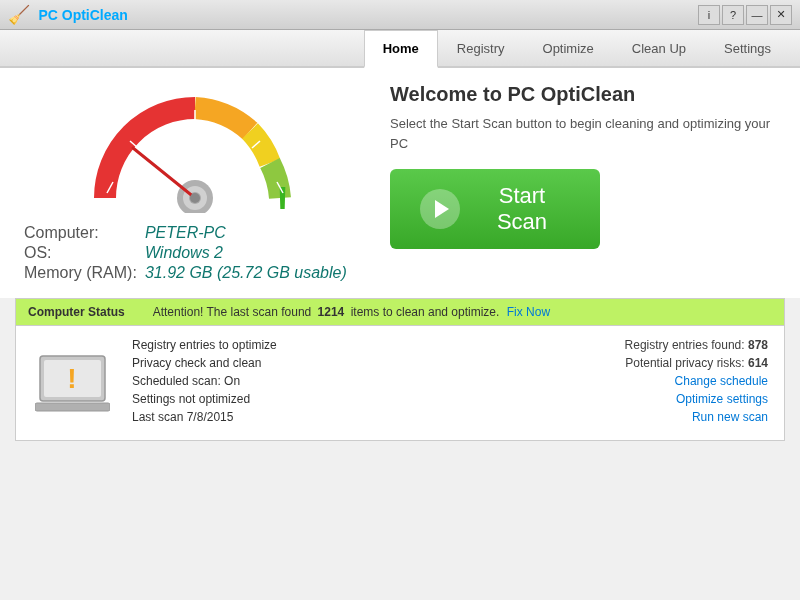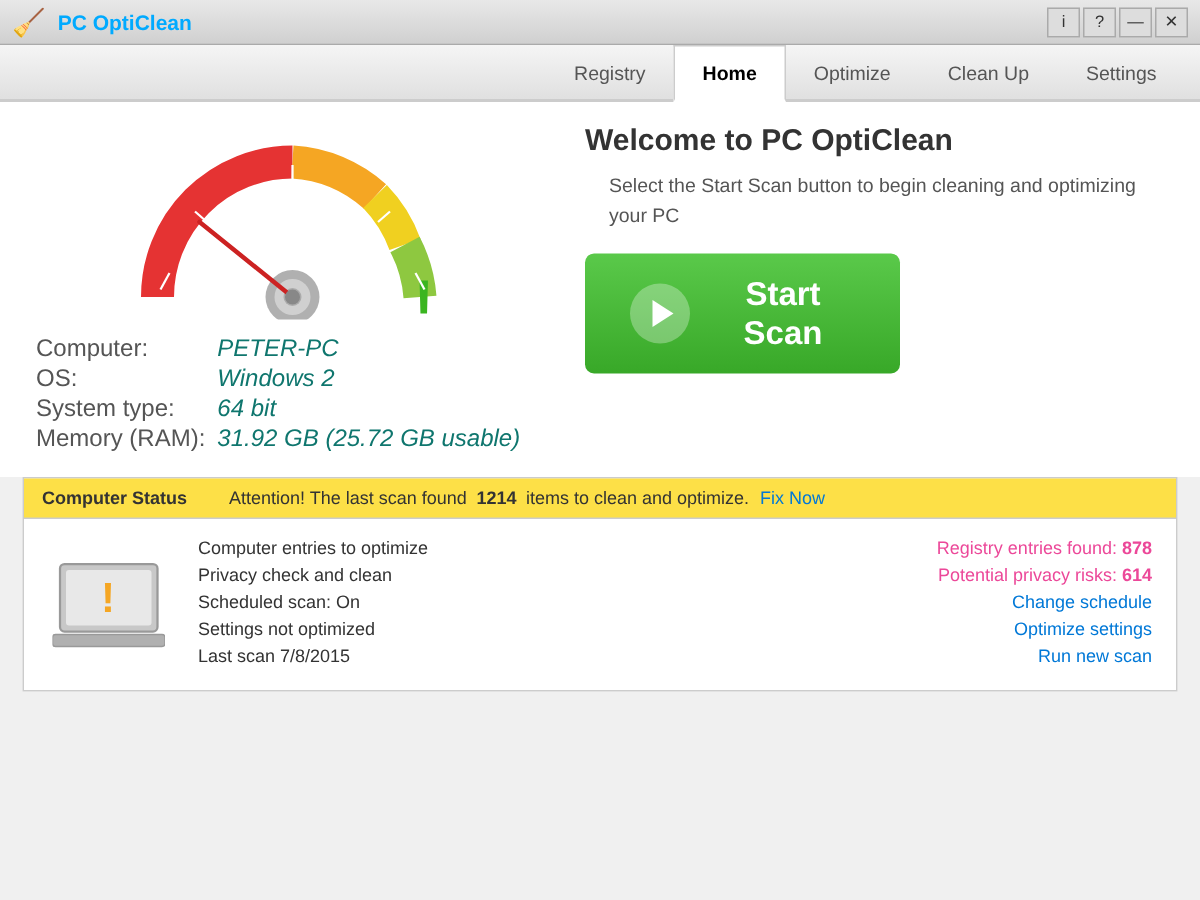--- a/index.html
+++ b/index.html
@@ -74,21 +74,21 @@
     }
     .speedometer-svg { width: 220px; height: 130px; }
 
     .pc-info { margin-top: 10px; font-size: 16px; color: #333; }
     .pc-info table { border-collapse: collapse; }
     .pc-info td { padding: 1px 4px; }
     .pc-info td:first-child { color: #555; }
     .pc-info td:last-child { color: #0f766e; font-weight: 500; font-style: italic; }
 
     .welcome-title { font-size: 20px; font-weight: bold; color: #333; margin-bottom: 8px; }
-    .welcome-text { font-size: 13px; color: #555; margin-bottom: 16px; line-height: 1.5; margin-left: 16px; }
+    .welcome-text { font-size: 13px; color: #555; margin-bottom: 16px; line-height: 1.5; }
 
     .start-scan-btn {
       background: linear-gradient(to bottom, #5ac94a, #38a828);
       border: none;
       border-radius: 6px;
       padding: 14px 30px;
       display: flex;
       align-items: center;
       gap: 14px;
       cursor: pointer;
@@ -101,30 +101,30 @@
       display: flex; align-items: center; justify-content: center;
       flex-shrink: 0;
     }
     .play-triangle {
       width: 0; height: 0;
       border-left: 14px solid white;
       border-top: 9px solid transparent;
       border-bottom: 9px solid transparent;
       margin-left: 3px;
     }
-    .start-scan-label { color: white; font-size: 22px; font-weight: bold; }
+    .start-scan-label { color: white; font-size: 22px; font-weight: normal; }
 
     
     .status-section {
       border: 1px solid #ccc;
       margin: 0 15px 15px 15px;
       background: #fff;
     }
     .status-header {
-      background: #fde047;
+      background: #bef264;
       border-bottom: 1px solid #ccc;
       padding: 6px 12px;
       display: flex;
       align-items: center;
       gap: 8px;
       font-size: 12px;
     }
     .status-header-label { font-weight: 600; color: #333; margin-right: 20px; }
     .status-attention { color: #333; }
     .status-count { font-weight: bold; color: #333; margin: 12px 3px; }
@@ -143,21 +143,21 @@
       justify-content: center;
     }
     .status-items { flex: 1; }
     .status-row {
       display: flex;
       justify-content: space-between;
       margin-bottom: 4px;
       font-size: 12px;
     }
     .status-item-left { color: #333; }
-    .status-item-right { color: #ec4899; }
+    .status-item-right { color: #404040; }
     .status-item-right.link { color: #0078d7; cursor: pointer; }
     .status-count-bold { font-weight: bold; }
   </style>
 </head>
 <body>
 
 <div class="title-bar">
   <div class="title-bar-left">
     <span class="title-bar-logo">🧹</span>
     <span class="title-bar-title">
@@ -166,22 +166,22 @@
   </div>
   <div class="title-bar-controls">
     <div class="title-btn">i</div>
     <div class="title-btn">?</div>
     <div class="title-btn">—</div>
     <div class="title-btn close">✕</div>
   </div>
 </div>
 
 <div class="header-nav">
+  <div class="nav-tab active">Home</div>
   <div class="nav-tab">Registry</div>
-  <div class="nav-tab active">Home</div>
   <div class="nav-tab">Optimize</div>
   <div class="nav-tab">Clean Up</div>
   <div class="nav-tab">Settings</div>
 </div>
 
 <div class="main-content">
 
   <div class="top-section">
 
     <div class="left-panel">
@@ -221,24 +221,20 @@
           <tbody>
               <tr>
             <td>Computer:</td>
             <td>PETER-PC</td>
           </tr>
           <tr>
             <td>OS:</td>
             <td>Windows 2</td>
           </tr>
           <tr>
-            <td>System type:</td>
-            <td>64 bit</td>
-          </tr>
-          <tr>
             <td>Memory (RAM):</td>
             <td>31.92 GB (25.72 GB usable)</td>
           </tr>
         </tbody>
           </table>
       </div>
     </div>
 
     <div class="right-panel">
       <div class="welcome-title">Welcome to PC OptiClean</div>
@@ -274,21 +270,21 @@
 
           <rect x="0" y="52" width="75" height="8" rx="2" ry="2" fill="#b0b0b0" stroke="#999" stroke-width="1"></rect>
 
           <text x="37" y="37" text-anchor="middle" font-size="28" font-weight="bold" fill="#f5a623">!</text>
         </svg>
       </div>
 
       <div class="status-items">
 
         <div class="status-row">
-          <span class="status-item-left">Computer entries to optimize</span>
+          <span class="status-item-left">Registry entries to optimize</span>
           <span class="status-item-right">
             <span>Registry entries found:</span>
             <span class="status-count-bold">878</span>
           </span>
         </div>
 
         <div class="status-row">
           <span class="status-item-left">Privacy check and clean</span>
           <span class="status-item-right">
             <span>Potential privacy risks:</span>

